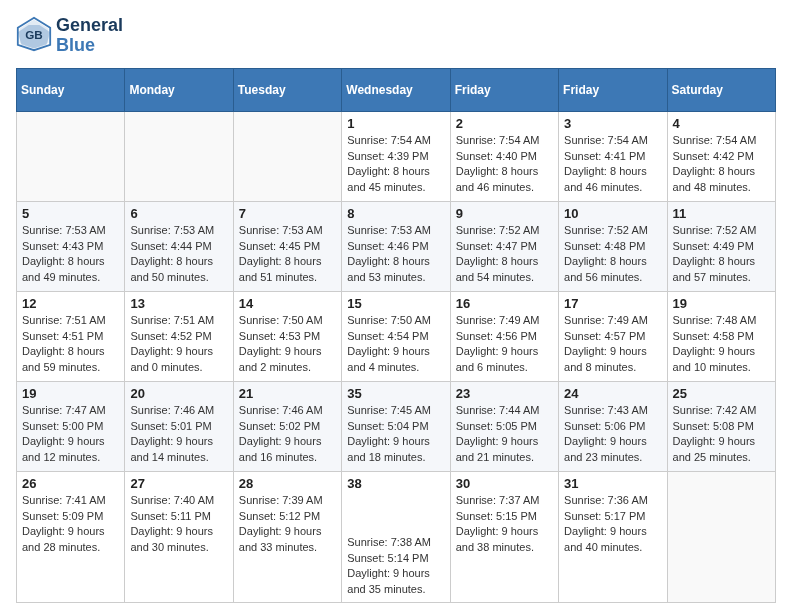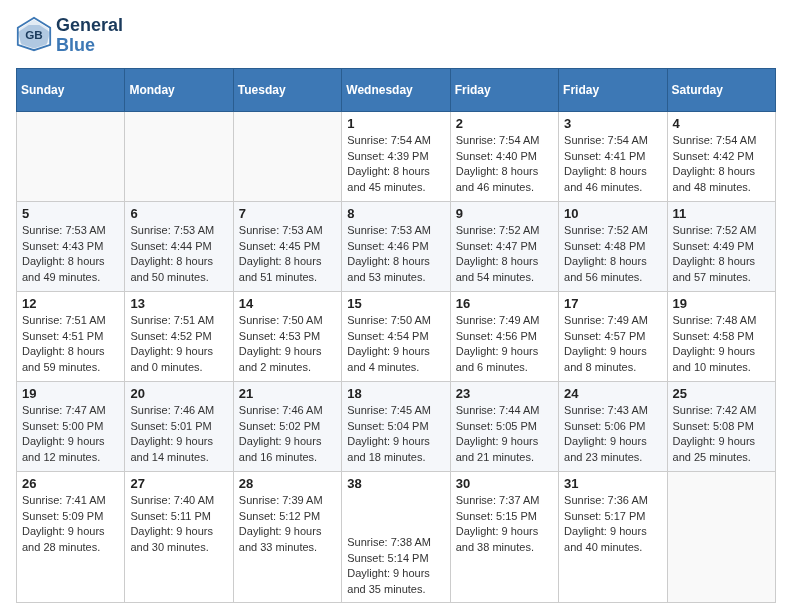--- a/index.html
+++ b/index.html
@@ -266,21 +266,21 @@
 and 14 minutes.</div>
         </td>
         <td>
           <span class="day-number">21</span>
           <div class="day-info" style="white-space: pre-line;">Sunrise: 7:46 AM
 Sunset: 5:02 PM
 Daylight: 9 hours
 and 16 minutes.</div>
         </td>
         <td>
-          <span class="day-number">18</span>
+          <span class="day-number">35</span>
           <div class="day-info" style="white-space: pre-line;">Sunrise: 7:45 AM
 Sunset: 5:04 PM
 Daylight: 9 hours
 and 18 minutes.</div>
         </td>
         <td>
           <span class="day-number">23</span>
           <div class="day-info" style="white-space: pre-line;">Sunrise: 7:44 AM
 Sunset: 5:05 PM
 Daylight: 9 hours

